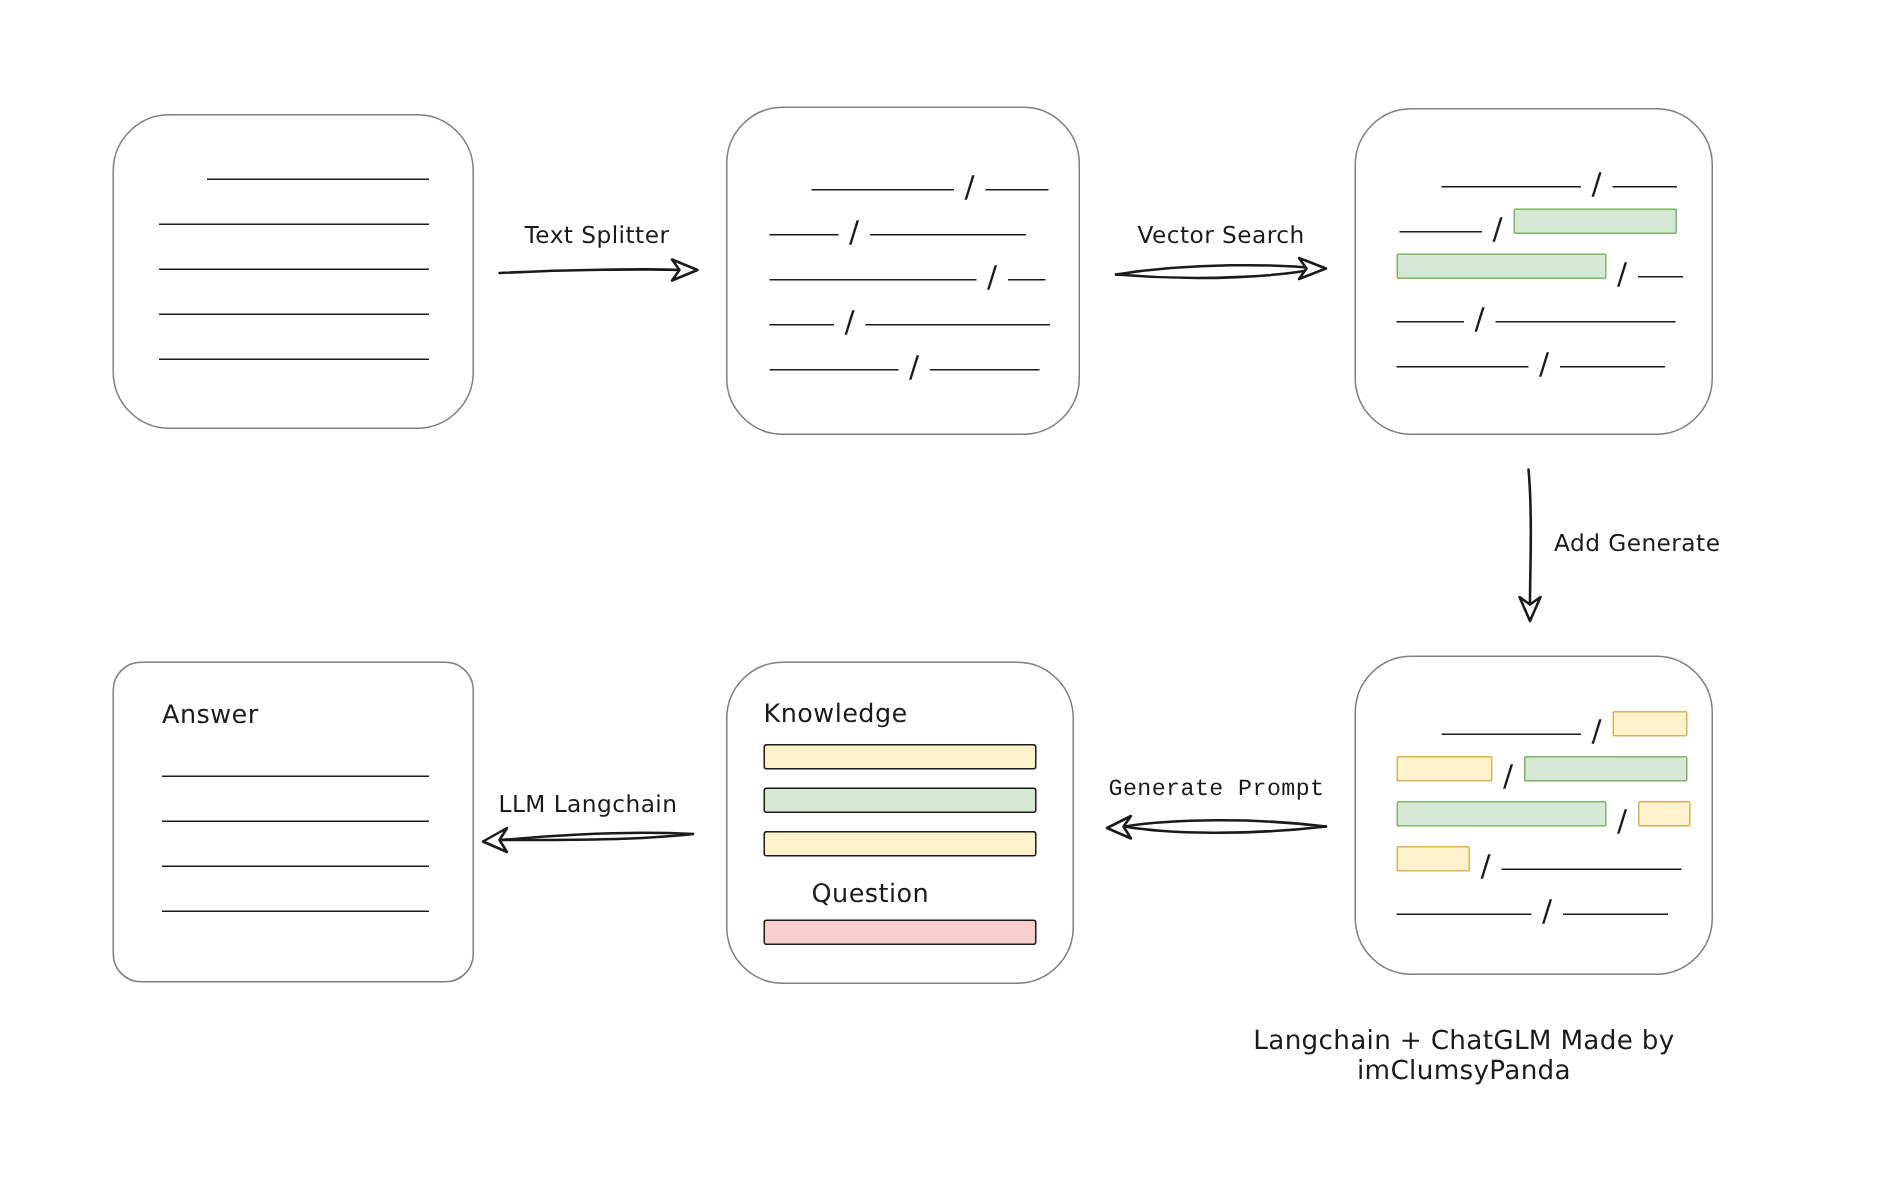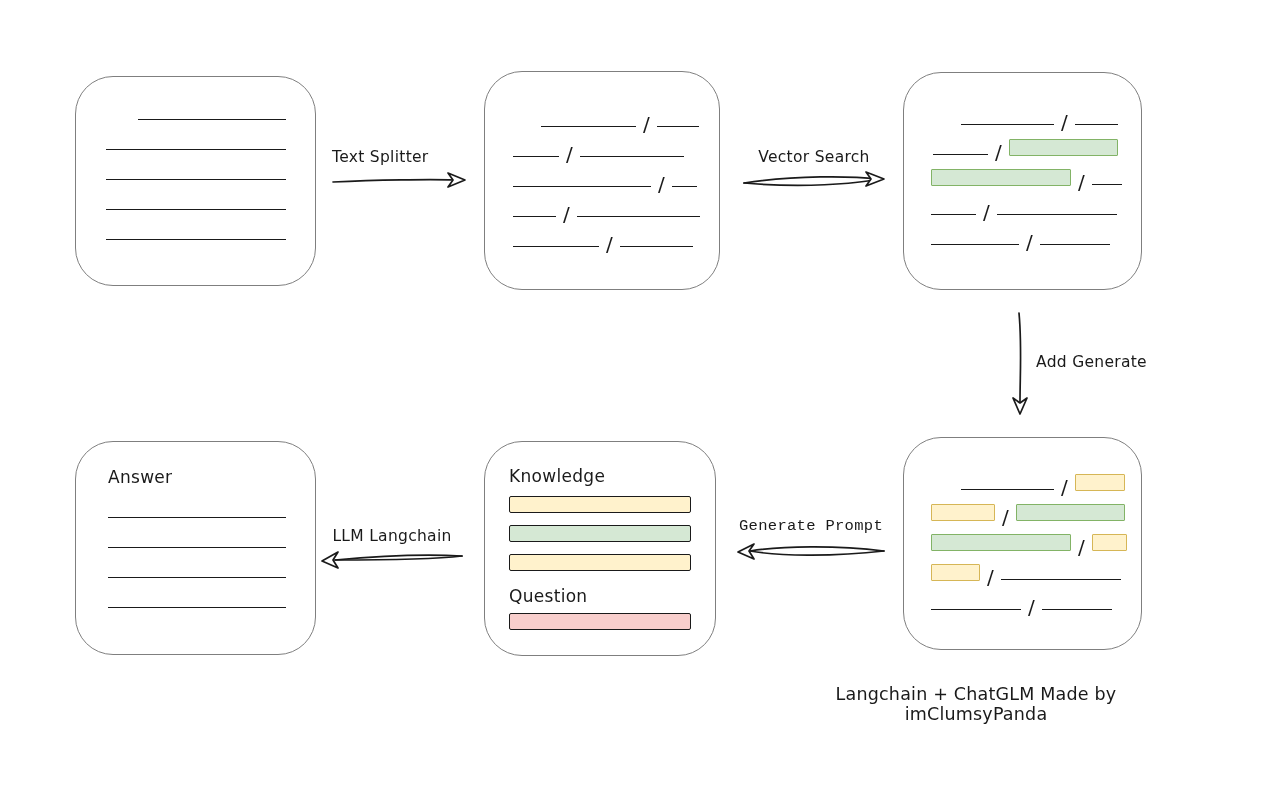--- a/index.html
+++ b/index.html
@@ -18,21 +18,21 @@
     background: #ffffff;
     border: 1.5px solid var(--box-border, #7f7f7f);
     border-radius: 38px;
     box-sizing: border-box;
   }
   #box-source    { left: 75px;  top: 76px;  width: 241px; height: 210px; }
   #box-split     { left: 484px; top: 71px;  width: 236px; height: 219px; }
   #box-matched   { left: 903px; top: 72px;  width: 239px; height: 218px; }
   #box-context   { left: 903px; top: 437px; width: 239px; height: 213px; }
   #box-prompt    { left: 484px; top: 441px; width: 232px; height: 215px; }
-  #box-answer    { left: 75px;  top: 441px; width: 241px; height: 214px; }
+  #box-answer    { left: 75px;  top: 441px; width: 241px; height: 214px; border-radius: 19px; }
 
   
   .rows { box-sizing: border-box; }
   #box-source  .rows { padding: 14px 0 0 30px; }
   #box-split   .rows { padding: 26px 0 0 26px; }
   #box-matched .rows { padding: 23px 0 0 27px; }
   #box-context .rows { padding: 23px 0 0 27px; }
   #box-answer  .rows { padding: 2px 0 0 0; }
 
   .row { display: flex; align-items: flex-end; height: 30px; }
@@ -59,27 +59,27 @@
   .box-heading { font-size: 17px; line-height: 20px; letter-spacing: 0.3px; }
   #box-prompt .inner { padding: 24px 0 16px 24px; }
   #prompt-knowledge-heading { margin: 0; }
   #box-answer .inner { padding: 25px 0 0 32px; }
   .bar {
     width: 180px; height: 15px;
     border: 1.7px solid; border-radius: 2px;
   }
   .bars-knowledge .bar:first-child { margin-top: 10px; }
   .bars-knowledge .bar { margin-top: 12px; }
-  #prompt-question-heading { margin-top: 15px; }
+  #prompt-question-heading { margin-top: 15px; margin-left: 32px; }
   .bars-question .bar { margin-top: 7px; }
 
   
   .arrows-layer { position: absolute; left: 0; top: 0; pointer-events: none; }
   .arrow-label { position: absolute; font-size: 15.5px; white-space: nowrap; letter-spacing: 0.3px; }
-  #lbl-text-splitter   { left: 332px;  top: 148px; width: 132px; }
+  #lbl-text-splitter   { left: 332px;  top: 148px; width: 132px; text-align: center; }
   #lbl-vector-search   { left: 744px;  top: 148px; width: 140px; text-align: center; }
   #lbl-add-context     { left: 1036px; top: 353px; }
   #lbl-generate-prompt { left: 738px;  top: 517px; width: 146px; text-align: center; font-family: Liberation Mono, monospace; }
   #lbl-llm-response    { left: 328px;  top: 527px; width: 128px; text-align: center; }
 
   .caption {
     position: absolute; left: 766px; top: 684px; width: 420px;
     text-align: center; font-size: 17.5px; letter-spacing: 0.2px;
   }
 </style>

